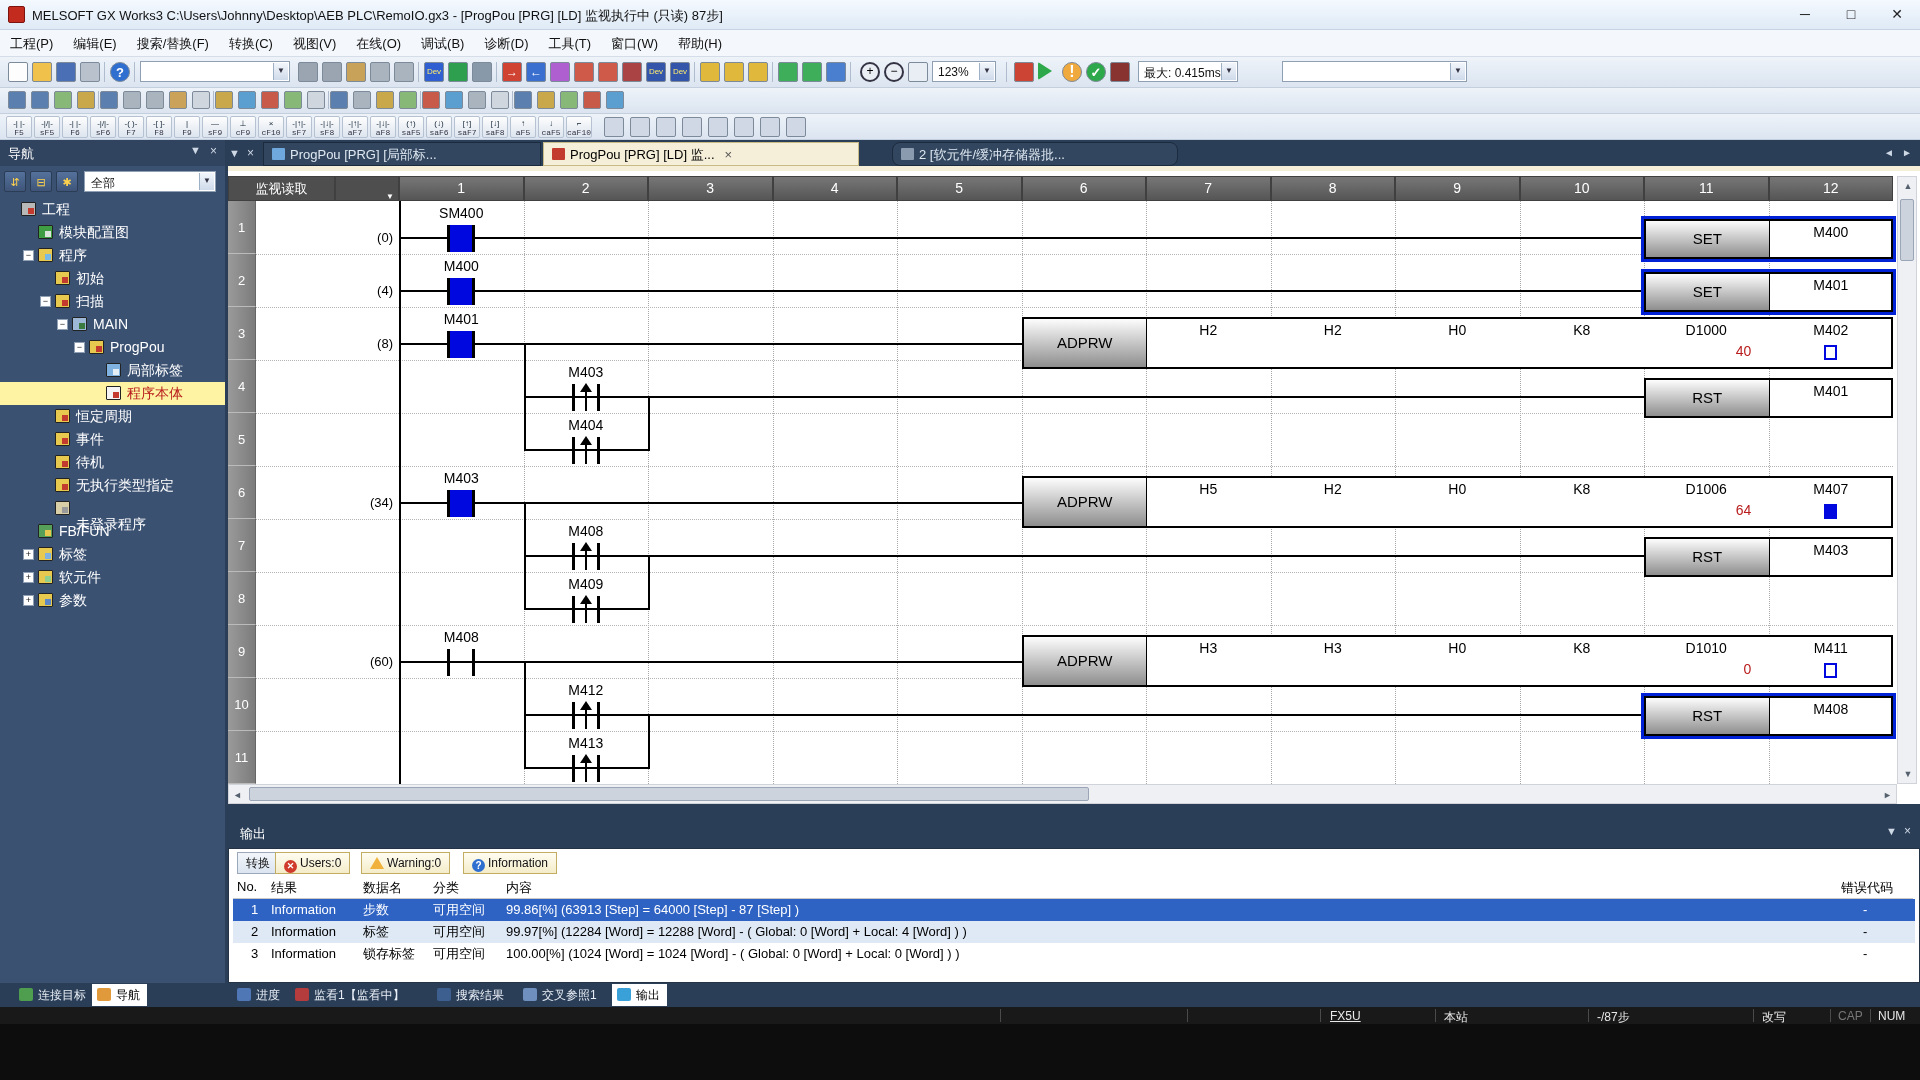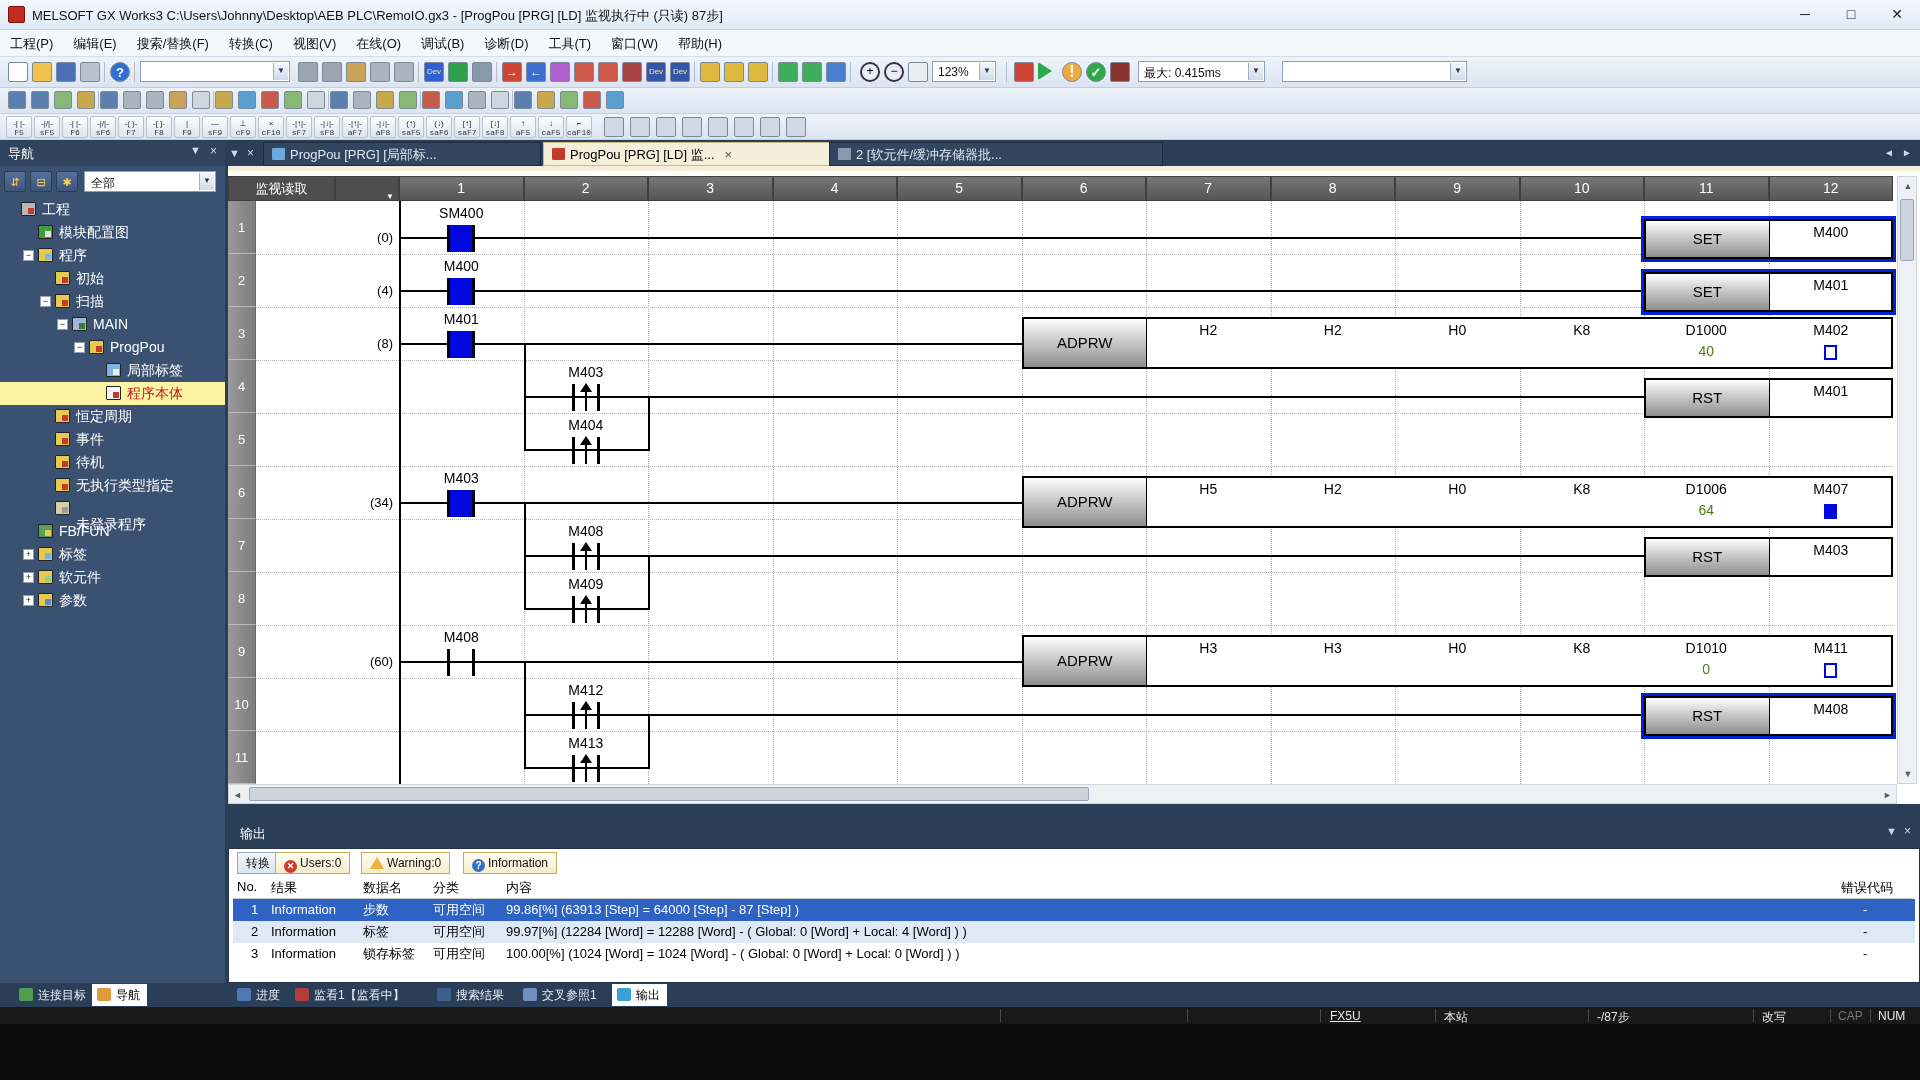--- a/index.html
+++ b/index.html
@@ -44,21 +44,21 @@
   .tabicon { display:inline-block; width:13px; height:12px; margin-right:5px; vertical-align:-1px; border-radius:1px; }
   #cream-stripe { left:3px; top:26px; width:1692px; height:5px; background:#f5efd9; }
   #ladder { left:3px; top:31px; width:1692px; height:633px; background:#fff; }
   .lhdr { position:absolute; top:5px; height:25px; background:linear-gradient(#777,#555); border:1px solid #404040; color:#fff; font-size:14px; text-align:center; line-height:23px; }
   .gutter { position:absolute; left:0; width:28px; background:linear-gradient(90deg,#9a9a9a,#7c7c7c); border-bottom:1px solid #bbb; border-right:1px solid #666; color:#fff; font-size:13px; text-align:center; }
   .gridv { position:absolute; width:0; border-left:1px dotted #a8a8a8; }
   .gridh { position:absolute; height:0; border-top:1px dotted #b4b4b4; }
   .wire { position:absolute; background:#000; }
   .devlbl { position:absolute; width:90px; text-align:center; font-size:14px; color:#000; }
   .stepnum { position:absolute; width:60px; text-align:right; font-size:13px; color:#000; }
-  .monval { position:absolute; width:90px; text-align:center; font-size:14px; color:#4d7c0f; }
+  .monval { position:absolute; width:90px; text-align:right; font-size:14px; color:#b91c1c; }
   .monsq { position:absolute; width:13px; height:15px; }
   .ibox { position:absolute; border:2px solid #000; background:#fff; }
   .ibox.hl { outline:3px solid #0021d6; outline-offset:0px; }
   .ibox .gcell { position:absolute; left:0; top:0; bottom:0; background:linear-gradient(#fdfdfd,#8e8e8e); border-right:1px solid #000; text-align:center; font-size:15px; color:#000; }
   .opnd { position:absolute; width:110px; text-align:center; font-size:14px; color:#000; }
   .sbar { position:absolute; background:#eef0f3; border:1px solid #d0d4da; }
   .sthumb { position:absolute; background:#cdd3dd; border:1px solid #9aa5b5; border-radius:2px; }
   .sarr { position:absolute; color:#55606e; font-size:9px; text-align:center; }
 
   
@@ -138,21 +138,21 @@
       <div class="combo" style="left: 932px; top: 4px; width: 64px; height: 21px;">
         <span style="position: absolute; left: 5px; top: 3px;">123%</span>
         <div class="arr">▼</div>
       </div>
       <div class="tsep" style="left: 1006px; top: 5px;"></div>
       <div class="ticon" style="left: 1014px; top: 5px; background: rgb(204, 68, 51); border: 1px solid rgb(125, 138, 153);"></div>
       <div class="ticon" style="left: 1038px; top: 5px; background: none; border-top: 9px solid transparent; border-right: none; border-bottom: 9px solid transparent; border-left: 14px solid rgb(45, 168, 74); border-image: initial; width: 0px; height: 0px;"></div>
       <div class="ticon" style="left: 1062px; top: 5px; background: rgb(240, 169, 60); border: 1px solid rgb(125, 138, 153); border-radius: 50%; color: rgb(255, 255, 255); font-weight: bold; text-align: center; line-height: 18px;">!</div>
       <div class="ticon" style="left: 1086px; top: 5px; background: rgb(45, 168, 74); border: 1px solid rgb(125, 138, 153); border-radius: 50%; color: rgb(255, 255, 255); font: bold 13px / 19px &quot;Liberation Sans&quot;, sans-serif; text-align: center;">✓</div>
       <div class="ticon" style="left: 1110px; top: 5px; background: rgb(136, 51, 47); border: 1px solid rgb(125, 138, 153);"></div>
-      <div class="combo" style="left: 1138px; top: 4px; width: 127px; height: 21px;">
+      <div class="combo" style="left: 1138px; top: 4px; width: 100px; height: 21px;">
         <span style="position: absolute; left: 5px; top: 3px;">最大: 0.415ms</span>
         <div class="arr">▼</div>
       </div>
       <div class="combo" style="left: 1282px; top: 4px; width: 185px; height: 21px;">
         <div class="arr">▼</div>
       </div>
     </div>
   <div class="abs tbrow" id="tb2">
       <div class="ticon" style="left: 8px; top: 3px; width: 18px; height: 18px; background: rgb(91, 127, 174); border: 1px solid rgb(125, 138, 153);"></div>
       <div class="ticon" style="left: 31px; top: 3px; width: 18px; height: 18px; background: rgb(91, 127, 174); border: 1px solid rgb(125, 138, 153);"></div>
@@ -417,21 +417,21 @@
         </div>
       </div>
   </div>
 
   <div class="abs" style="left:225px;top:140px;width:1695px;height:524px;">
     <span style="position:absolute;left:4px;top:7px;font-size:11px;color:#cfd9e6;">▼</span>
     <span style="position:absolute;left:22px;top:6px;font-size:12px;color:#cfd9e6;">×</span>
     <div id="tabstrip">
         <div class="tab" style="left: 38px; width: 278px;"><span class="tabicon" style="background: rgb(111, 168, 220);"></span><span>ProgPou [PRG] [局部标...</span></div>
         <div class="tab active" style="left: 318px; width: 316px;"><span class="tabicon" style="background: rgb(194, 59, 46);"></span><span>ProgPou [PRG] [LD] 监...</span><span style="margin-left: 10px; color: rgb(85, 85, 85);">×</span></div>
-        <div class="tab" style="left: 604px; width: 334px;"><span class="tabicon" style="background: rgb(138, 155, 176);"></span><span>2 [软元件/缓冲存储器批...</span></div>
+        <div class="tab" style="left: 667px; width: 286px; border-radius: 8px;"><span class="tabicon" style="background: rgb(138, 155, 176);"></span><span>2 [软元件/缓冲存储器批...</span></div>
       </div>
     <span style="position:absolute;right:26px;top:7px;font-size:10px;color:#cfd9e6;">◄</span>
     <span style="position:absolute;right:8px;top:7px;font-size:10px;color:#cfd9e6;">►</span>
     <div class="abs" id="cream-stripe"></div>
     <div class="abs" id="ladder">
         <div class="lhdr" style="left: 0px; width: 107px; background: rgb(78, 78, 78); font-size: 13px;">监视读取</div>
         <div class="lhdr" style="left: 107px; width: 64px; background: rgb(78, 78, 78);">
           <div style="position: absolute; right: 4px; top: 8px; font-size: 8px;">▼</div>
         </div>
         <div class="lhdr" style="left: 171px; width: 124.5px;">1</div>

